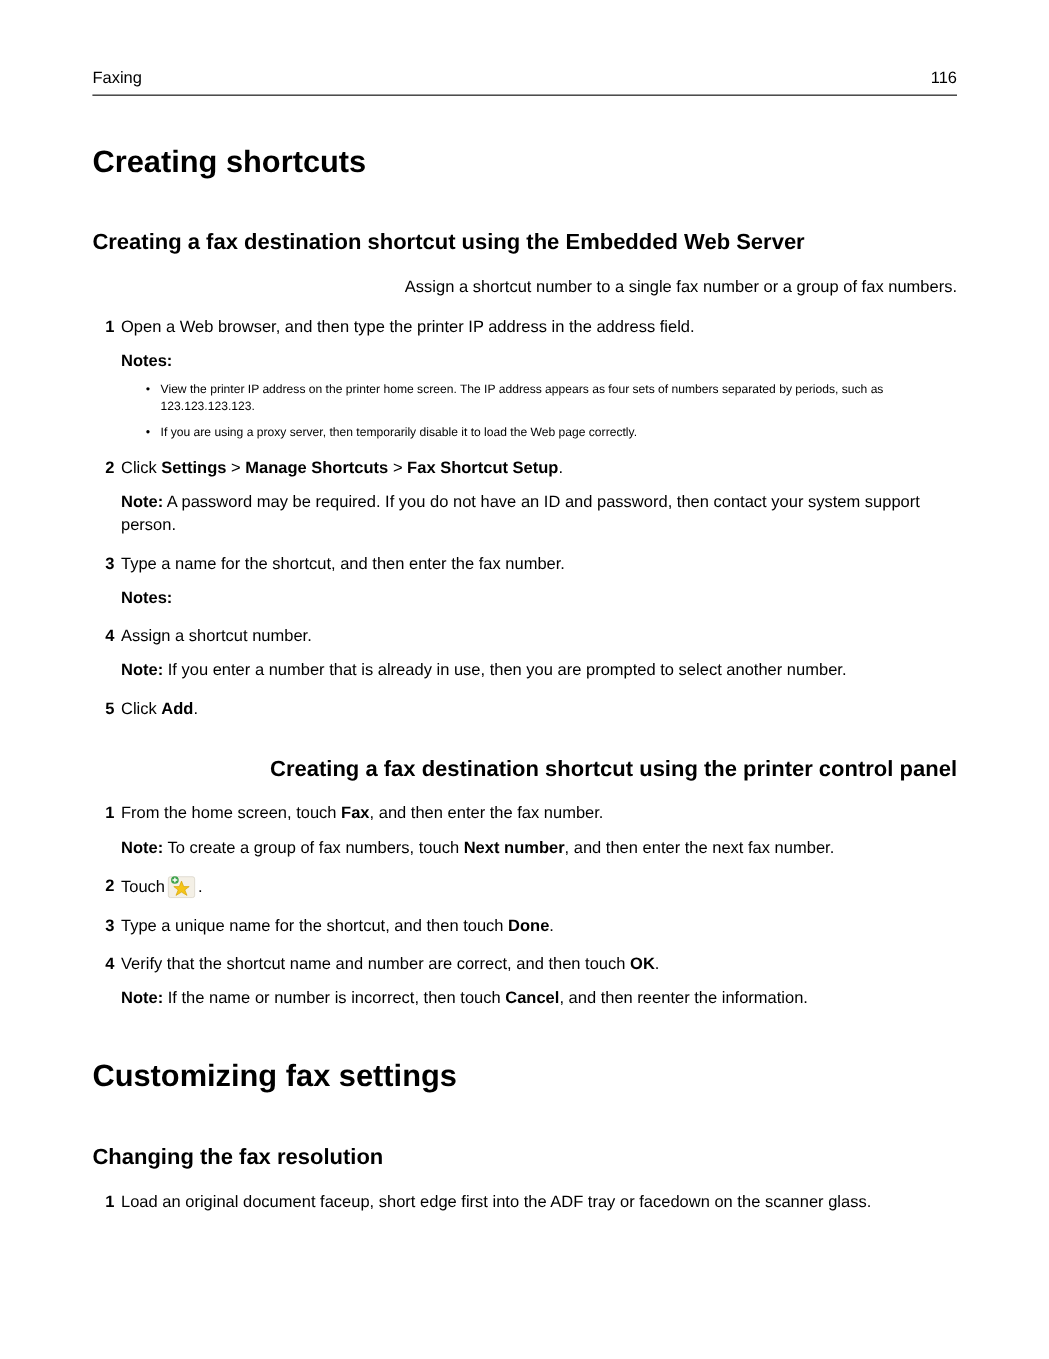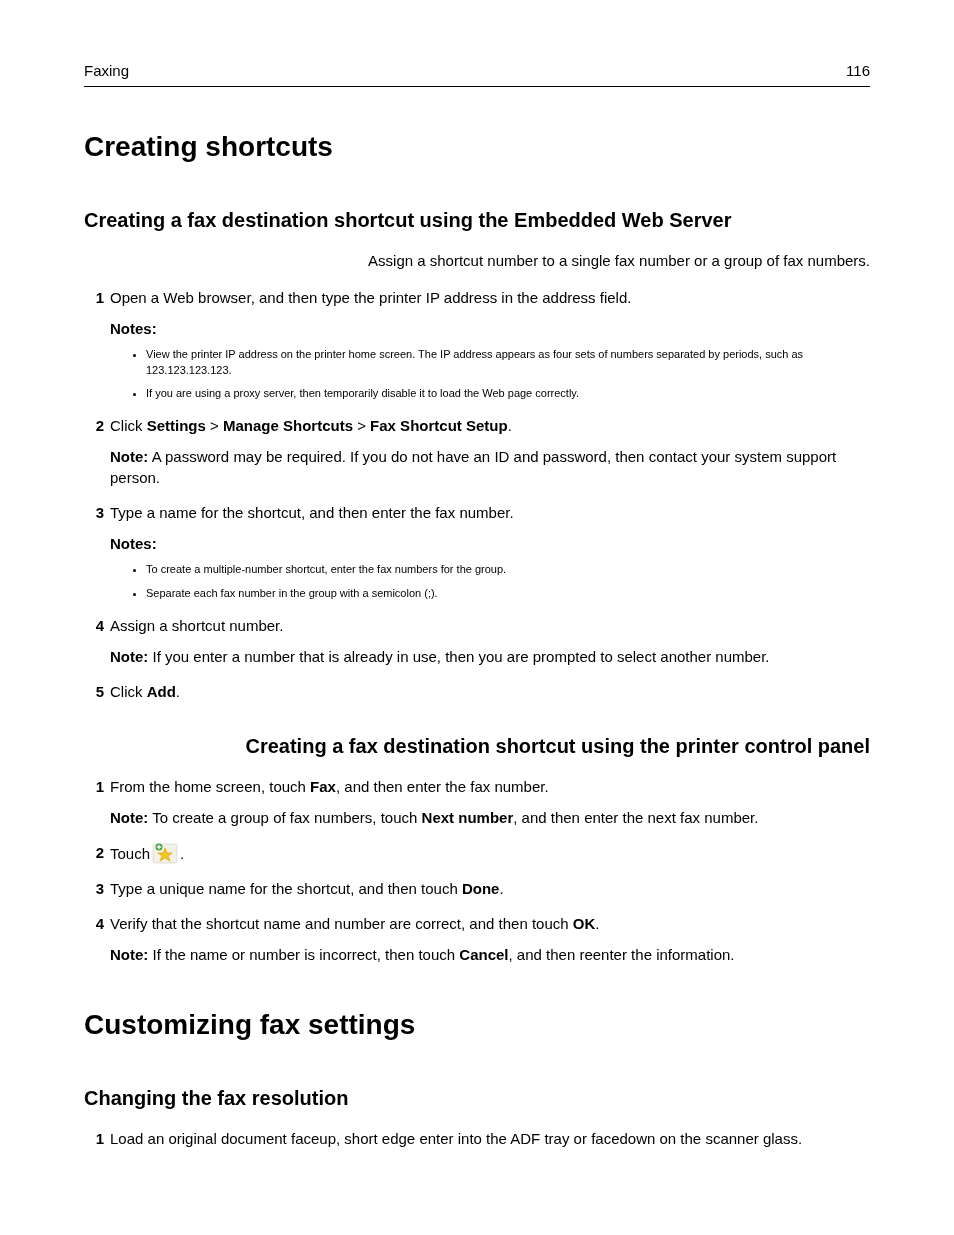--- a/index.html
+++ b/index.html
@@ -109,24 +109,20 @@
       <li>If you are using a proxy server, then temporarily disable it to load the Web page correctly.</li>
     </ul>
   </li>
   <li>
     <span><span>Click </span><span class="b">Settings</span><span> &gt; </span><span class="b">Manage Shortcuts</span><span> &gt; </span><span class="b">Fax Shortcut Setup</span><span>.</span></span>
     <p class="sub"><span class="b">Note:</span><span> A password may be required. If you do not have an ID and password, then contact your system support person.</span></p>
   </li>
   <li>
     <span>Type a name for the shortcut, and then enter the fax number.</span>
     <p class="notes-label">Notes:</p>
-    <ul class="notes">
-      <li>To create a multiple‑number shortcut, enter the fax numbers for the group.</li>
-      <li>Separate each fax number in the group with a semicolon (;).</li>
-    </ul>
   </li>
   <li>
     <span>Assign a shortcut number.</span>
     <p class="sub"><span class="b">Note:</span><span> If you enter a number that is already in use, then you are prompted to select another number.</span></p>
   </li>
   <li>
     <span><span>Click </span><span class="b">Add</span><span>.</span></span>
   </li>
 </ol>
 
@@ -159,15 +155,15 @@
     <p class="sub"><span class="b">Note:</span><span> If the name or number is incorrect, then touch </span><span class="b">Cancel</span><span>, and then reenter the information.</span></p>
   </li>
 </ol>
 
 <h1 class="more-top">Customizing fax settings</h1>
 
 <h2>Changing the fax resolution</h2>
 
 <ol>
   <li>
-    <span>Load an original document faceup, short edge enter into the ADF tray or facedown on the scanner glass.</span>
+    <span>Load an original document faceup, short edge first into the ADF tray or facedown on the scanner glass.</span>
   </li>
 </ol>
 
 </body></html>

